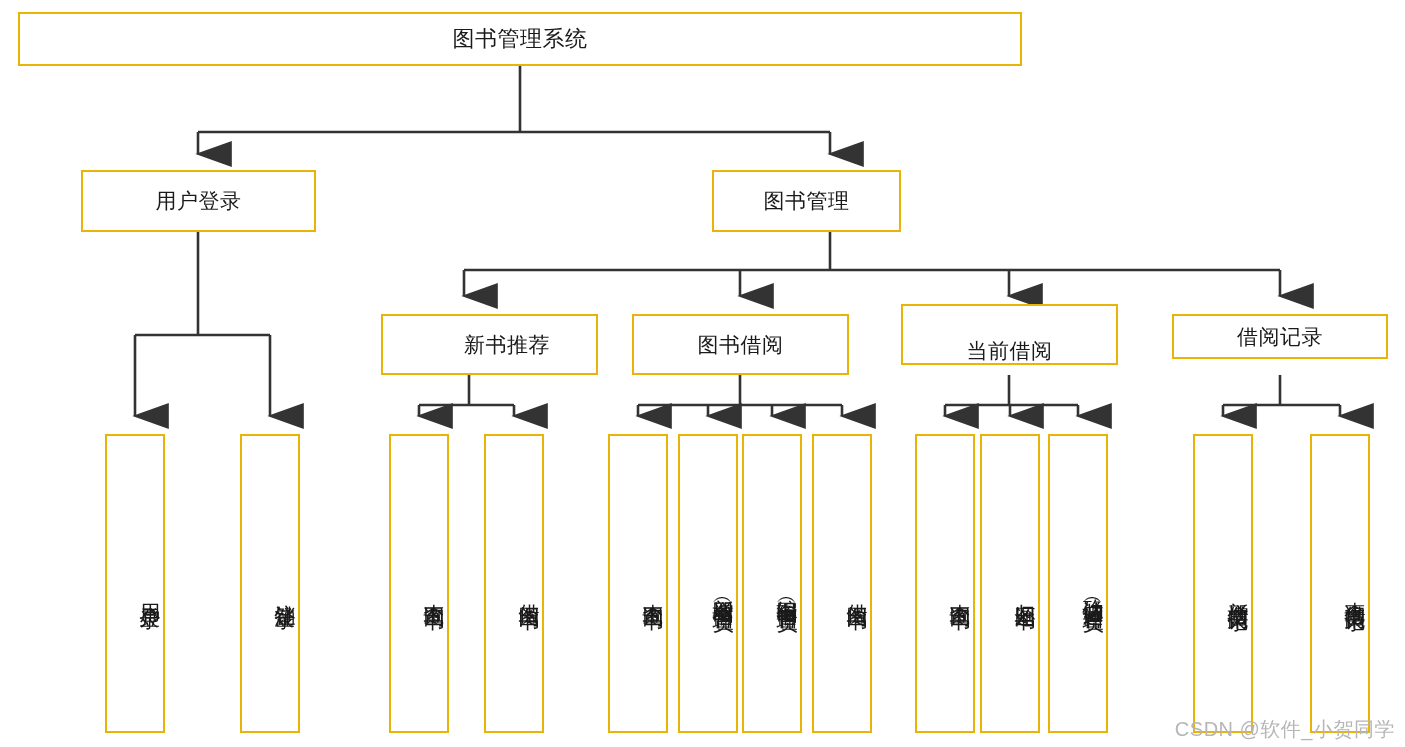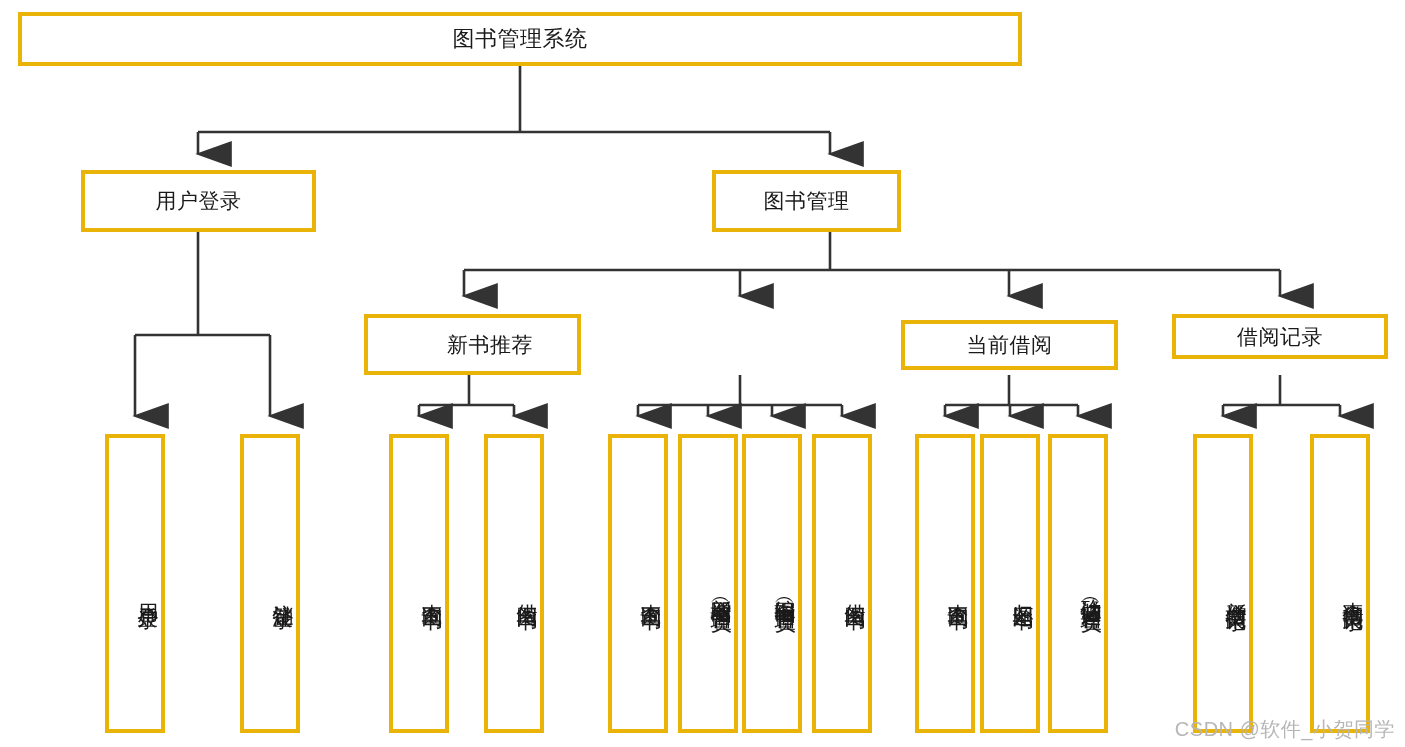--- a/index.html
+++ b/index.html
@@ -22,21 +22,21 @@
     position: absolute;
     left: 0;
     top: 0;
     width: 1405px;
     height: 747px;
     pointer-events: none;
   }
   .node {
     position: absolute;
     box-sizing: border-box;
-    border: 4px solid #eab308;
+    border: 2px solid #eab308;
     background: #ffffff;
     display: flex;
     align-items: center;
     justify-content: center;
     color: #1a1a1a;
     letter-spacing: 0.5px;
   }
   .node-horizontal {
     font-size: 21px;
     line-height: 1.2;
@@ -130,26 +130,29 @@
   </div>
 
   <div class="node node-horizontal" style="left:81px; top:170px; width:235px; height:62px;">
     <span>用户登录</span>
   </div>
 
   <div class="node node-horizontal" style="left:712px; top:170px; width:189px; height:62px;">
     <span>图书管理</span>
   </div>
 
-  <div class="node node-horizontal" style="left:364px; top:314px; width:217px; height:61px;padding-left:35px;">
+  <div class="node node-horizontal" style="left:381px; top:314px; width:217px; height:61px;padding-left:35px;">
     <span>新书推荐</span>
   </div>
 
-
-  <div class="node node-horizontal" style="left:901px; top:320px; width:217px; height:50px;">
+  <div class="node node-horizontal" style="left:632px; top:314px; width:217px; height:61px;">
+    <span>图书借阅</span>
+  </div>
+
+  <div class="node node-horizontal" style="left:901px; top:304px; width:217px; height:61px;align-items:flex-end;">
     <span>当前借阅</span>
   </div>
 
   <div class="node node-horizontal" style="left:1172px; top:314px; width:216px; height:45px;">
     <span>借阅记录</span>
   </div>
 
   <div class="node node-vertical" style="left:105px; top:434px; width:60px; height:299px;">
     <span class="vlabel">用户登录</span>
   </div>

